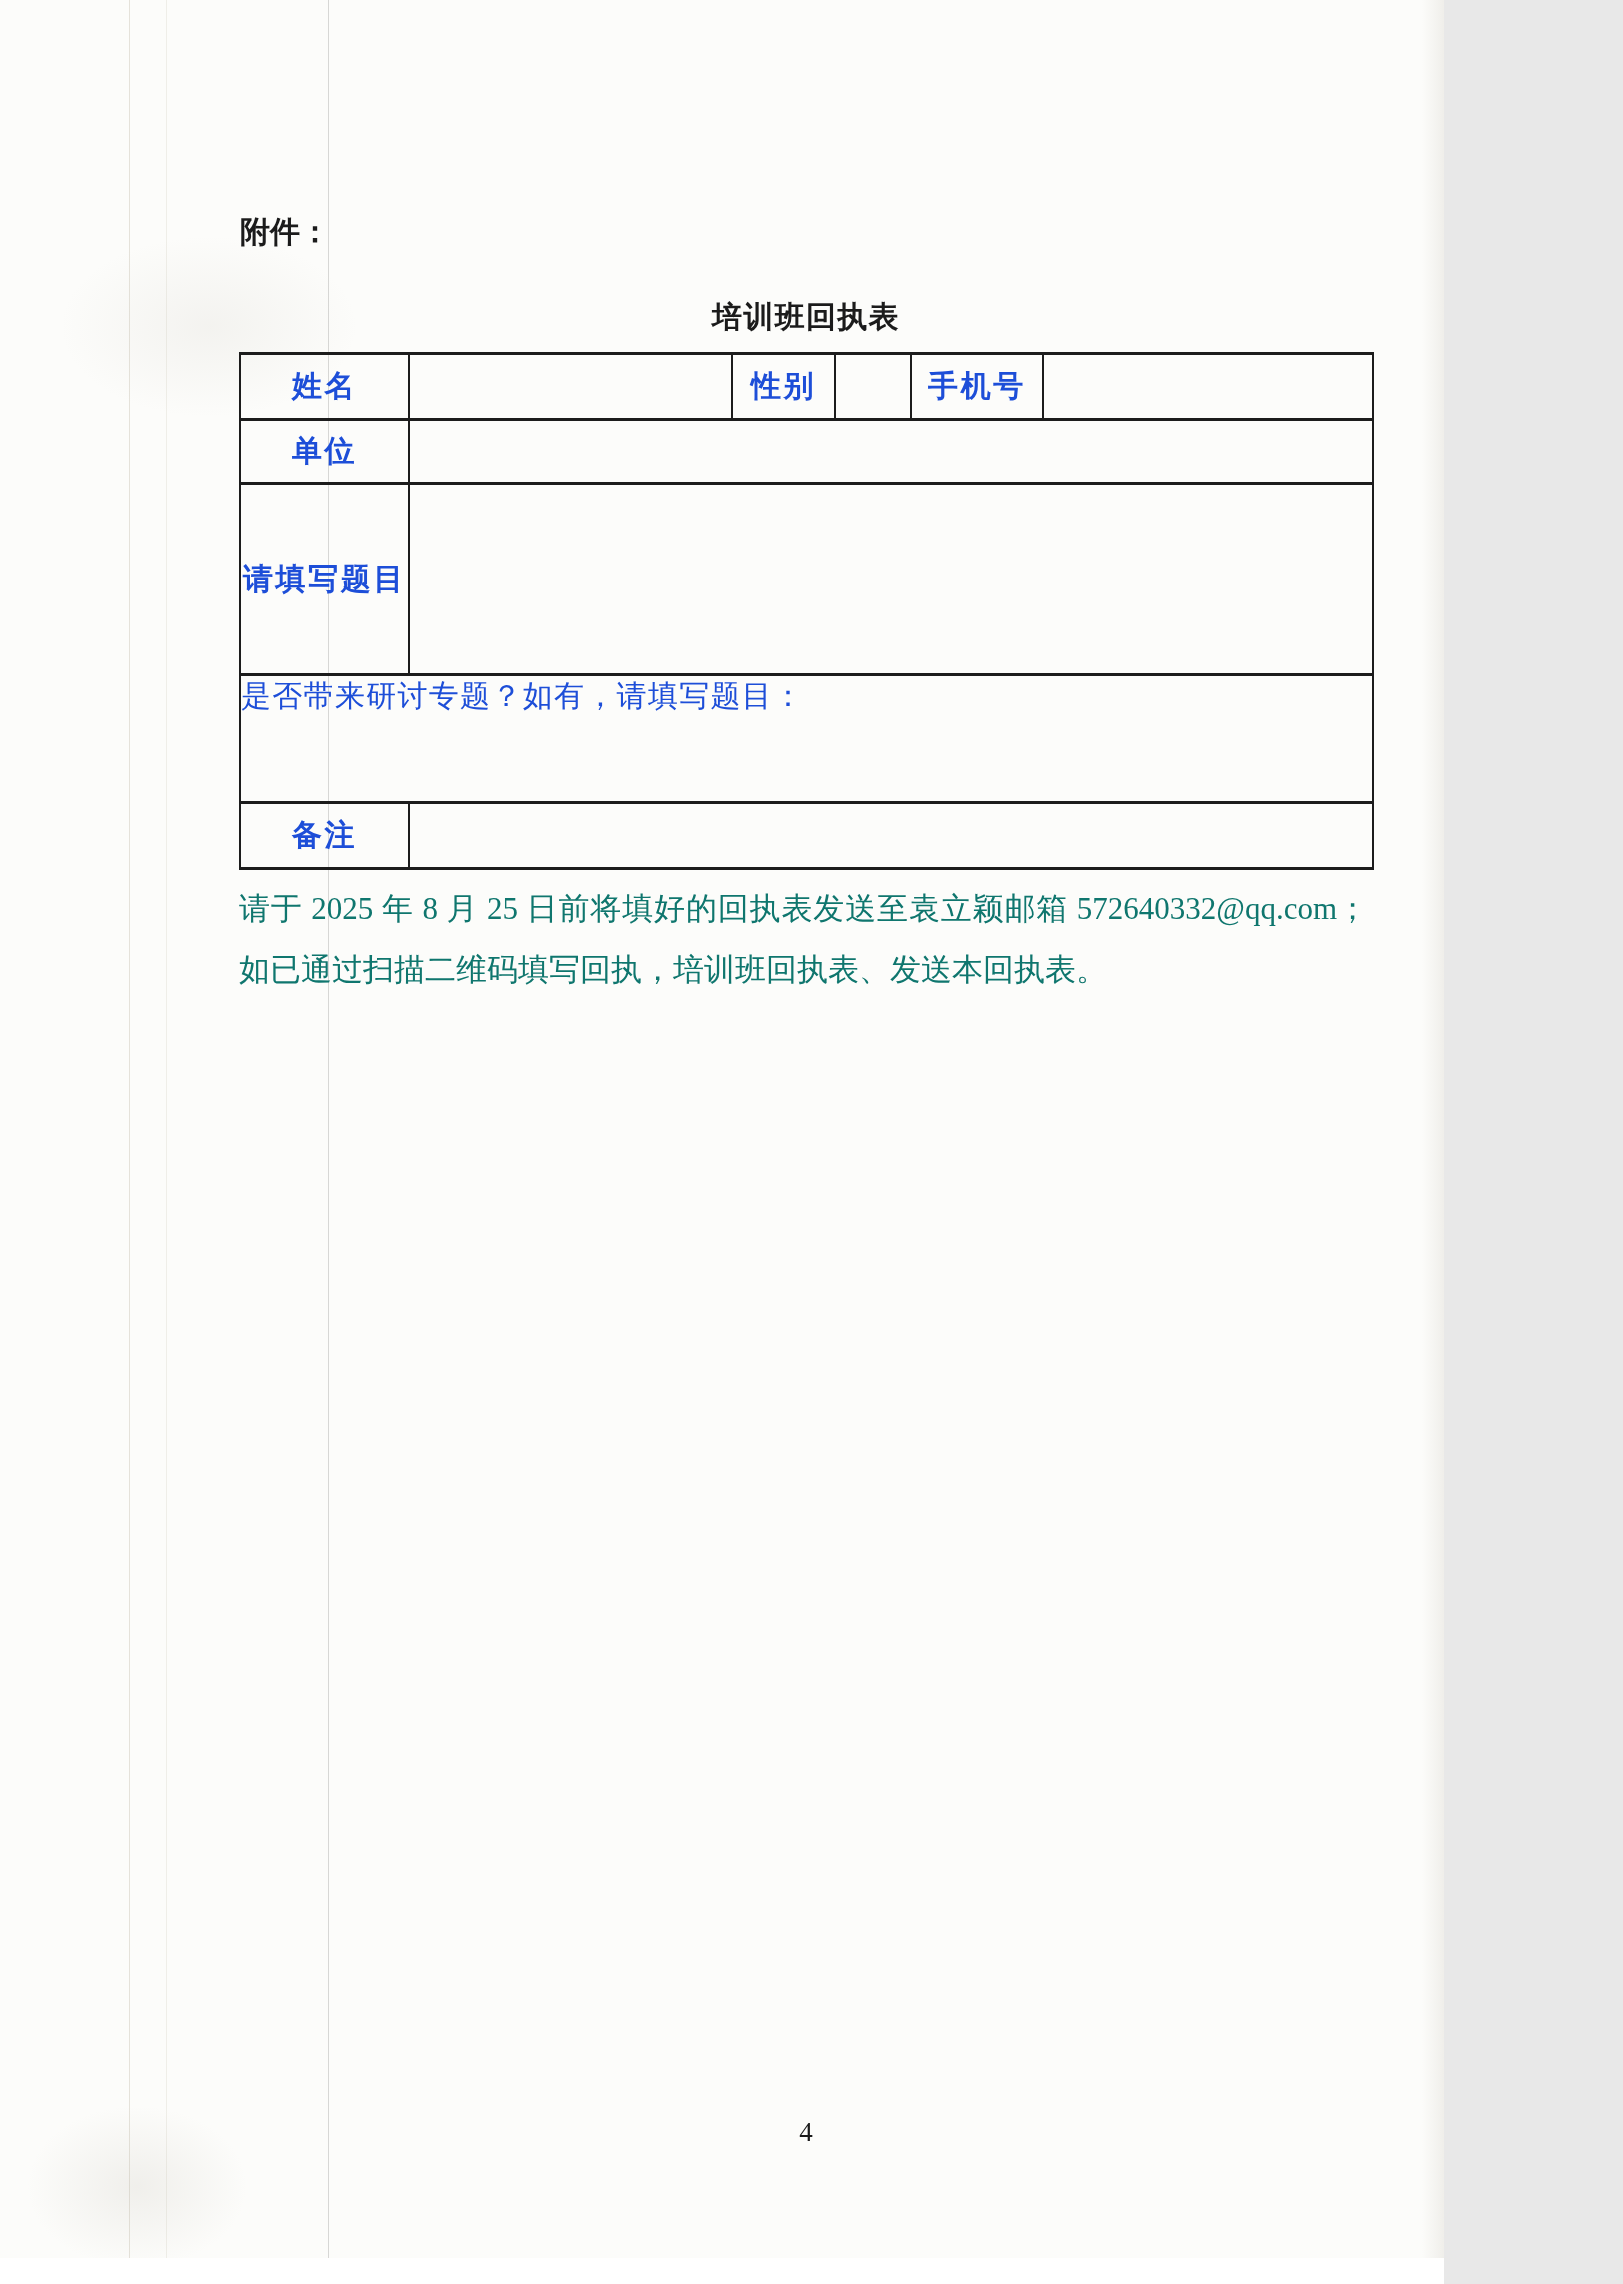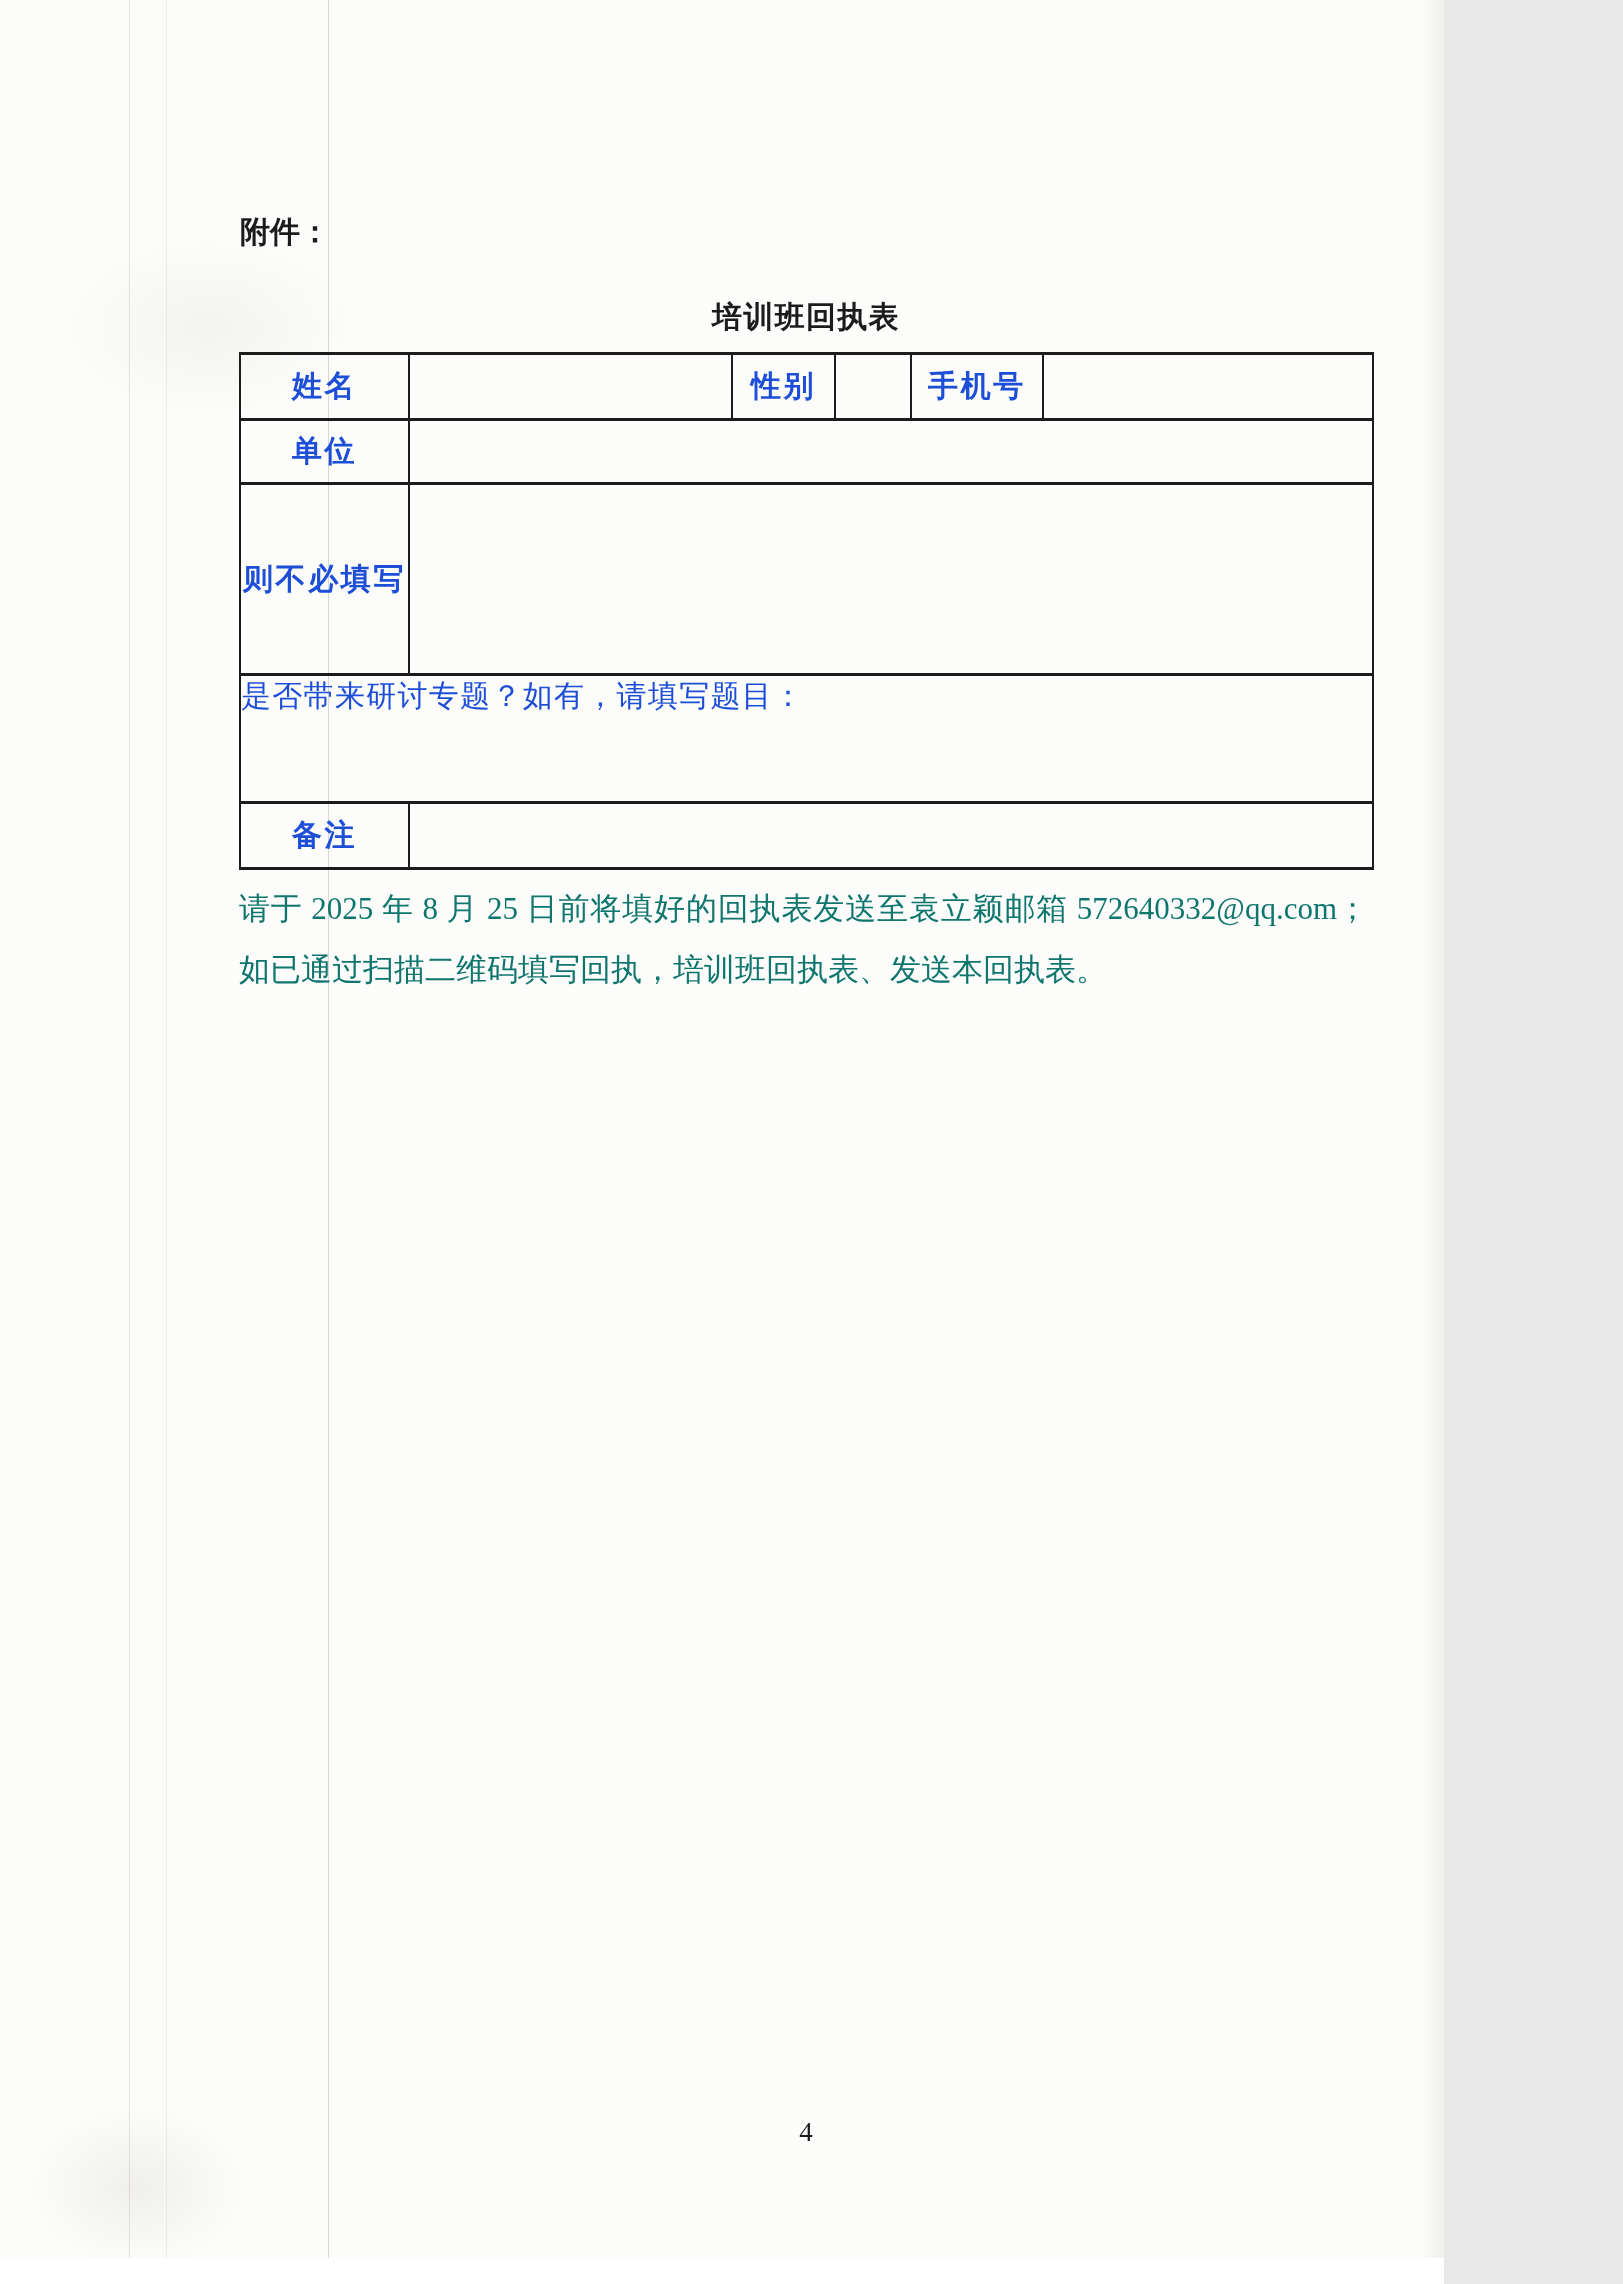--- a/index.html
+++ b/index.html
@@ -109,21 +109,21 @@
       <th>性别</th>
       <td></td>
       <th>手机号</th>
       <td></td>
     </tr>
     <tr class="r2">
       <th>单位</th>
       <td colspan="5"></td>
     </tr>
     <tr class="r3">
-      <th>则不必填写</th>
+      <th>请填写题目</th>
       <td colspan="5"></td>
     </tr>
     <tr class="r4">
       <td colspan="6" class="topic-cell">是否带来研讨专题？如有，请填写题目：</td>
     </tr>
     <tr class="r5">
       <th>备注</th>
       <td colspan="5"></td>
     </tr>
   </tbody>

